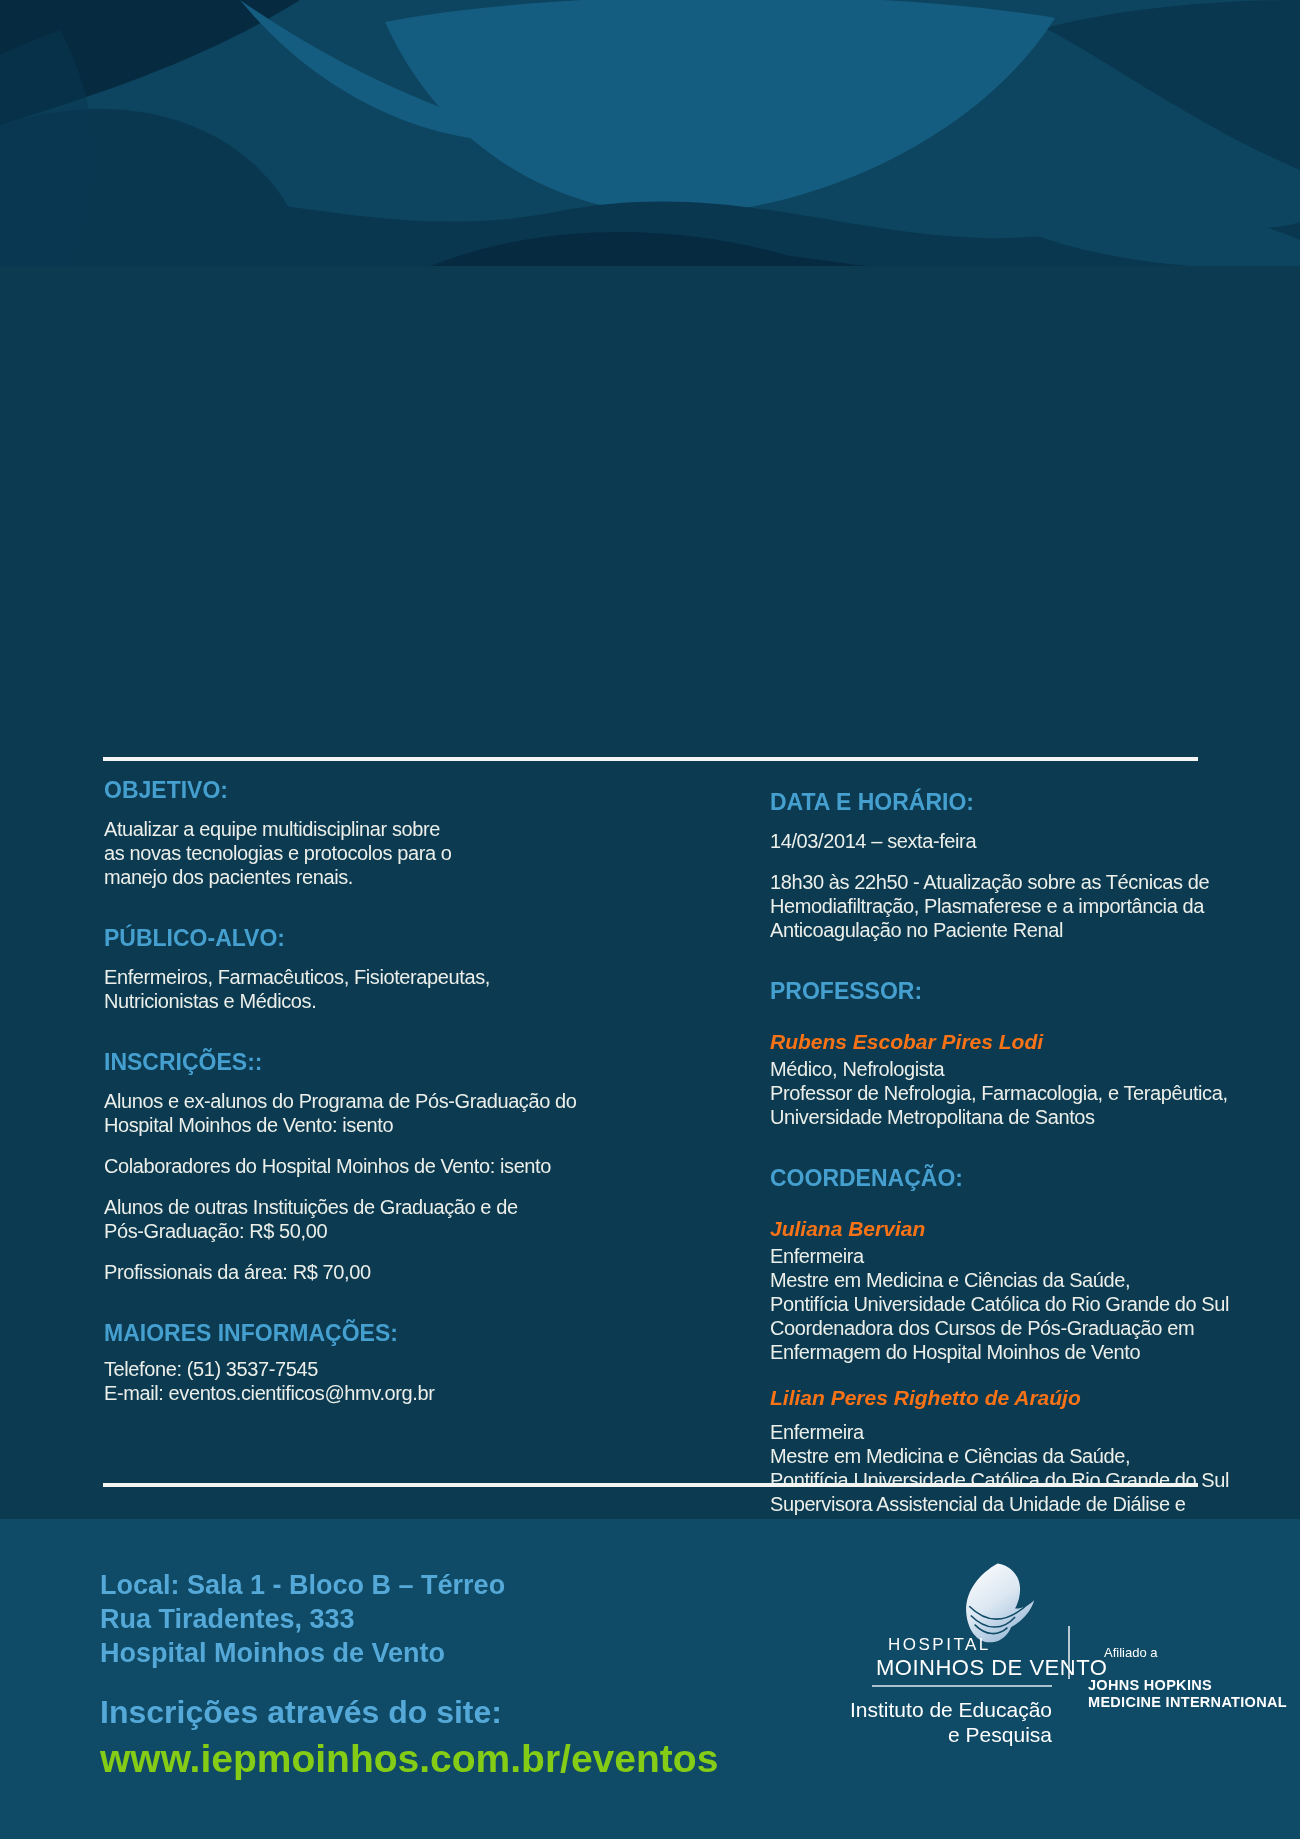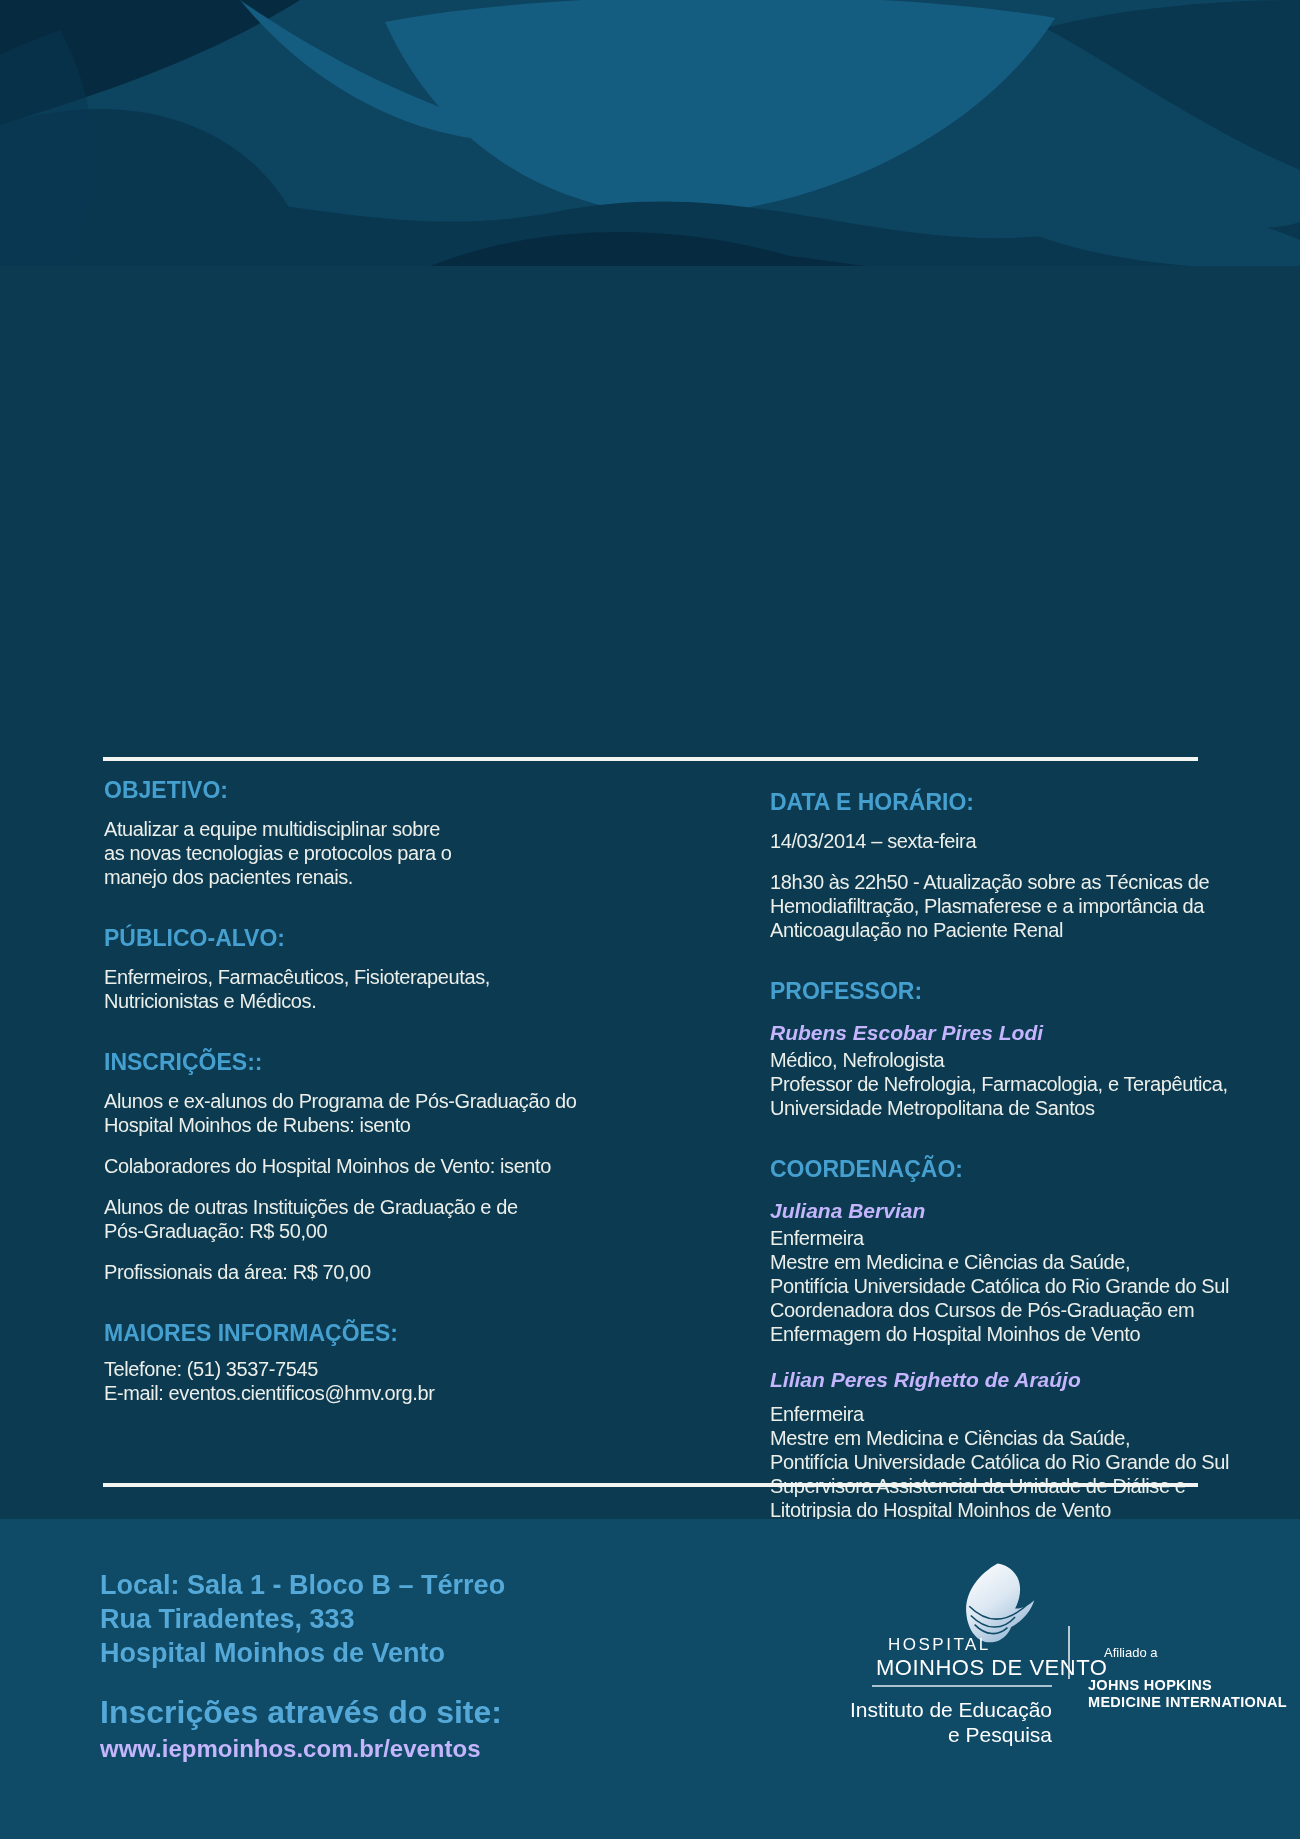--- a/index.html
+++ b/index.html
@@ -33,35 +33,35 @@
   .col-right{left:770px;top:76px;width:470px;}
   .section-heading{
     font-size:23px;font-weight:bold;color:#45a0d0;letter-spacing:0;
     margin:0;line-height:27px;
   }
   .gap-section{margin-top:36px;}
   .body-text{margin:13px 0 0 0;white-space:pre;}
   .body-item{margin:17px 0 0 0;white-space:pre;}
   .tight{margin-top:10px;}
   .person-name{
-    margin:16px 0 0 0;font-size:21px;font-weight:bold;font-style:italic;
-    color:#c4b5fd;letter-spacing:0;white-space:pre;
+    margin:25px 0 0 0;font-size:21px;font-weight:bold;font-style:italic;
+    color:#f97316;letter-spacing:0;white-space:pre;
   }
   .person-details{margin:3px 0 0 0;white-space:pre;}
   .person2{margin-top:22px;}
   .details2{margin-top:10px;}
   
   .footer{position:absolute;left:0;top:1519px;width:1300px;height:320px;background:#0f4a66;}
   .footer-location{
     position:absolute;left:100px;top:49px;margin:0;white-space:pre;
     color:#55a9d8;font-size:27px;font-weight:bold;line-height:34px;
   }
   .footer-site{position:absolute;left:100px;top:176px;}
   .site-label{margin:0;color:#55a9d8;font-size:32px;font-weight:bold;line-height:34px;}
-  .site-url{margin:2px 0 0 0;color:#c4b5fd;font-size:24px;font-weight:bold;line-height:36px;}
+  .site-url{margin:12px 0 0 0;color:#84cc16;font-size:39px;font-weight:bold;line-height:36px;}
   
   .logo-mark{position:absolute;left:954px;top:42px;width:84px;height:86px;}
   .logo-hospital{position:absolute;left:876px;top:116px;color:#fff;}
   .logo-line1{margin:0 0 0 12px;font-size:17px;letter-spacing:2.5px;line-height:19px;}
   .logo-line2{margin:2px 0 0 0;font-size:22px;letter-spacing:.5px;line-height:24px;}
   .logo-rule{position:absolute;left:872px;top:166px;width:180px;height:2px;background:#c6d6e0;opacity:.85;}
   .logo-institute{
     position:absolute;left:842px;top:178px;width:210px;margin:0;text-align:right;
     color:#fff;font-size:21px;line-height:25px;white-space:pre-line;
   }
@@ -99,21 +99,21 @@
       <p class="body-text">Atualizar a equipe multidisciplinar sobre
 as novas tecnologias e protocolos para o
 manejo dos pacientes renais.</p>
 
       <h3 class="section-heading gap-section">PÚBLICO-ALVO:</h3>
       <p class="body-text">Enfermeiros, Farmacêuticos, Fisioterapeutas,
 Nutricionistas e Médicos.</p>
 
       <h3 class="section-heading gap-section">INSCRIÇÕES::</h3>
       <p class="body-text">Alunos e ex-alunos do Programa de Pós-Graduação do
-Hospital Moinhos de Rubens: isento</p>
+Hospital Moinhos de Vento: isento</p>
       <p class="body-item">Colaboradores do Hospital Moinhos de Vento: isento</p>
       <p class="body-item">Alunos de outras Instituições de Graduação e de
 Pós-Graduação: R$ 50,00</p>
       <p class="body-item">Profissionais da área: R$ 70,00</p>
 
       <h3 class="section-heading gap-section">MAIORES INFORMAÇÕES:</h3>
       <p class="body-text tight">Telefone: (51) 3537-7545
 E-mail: eventos.cientificos@hmv.org.br</p>
     </div>
 

